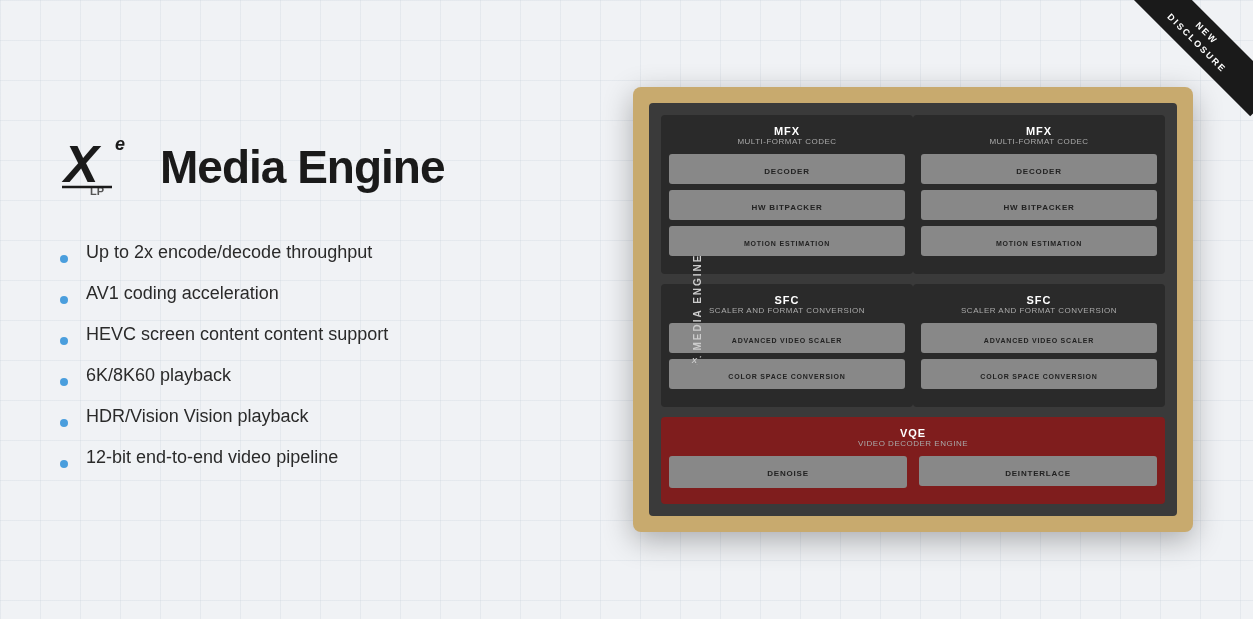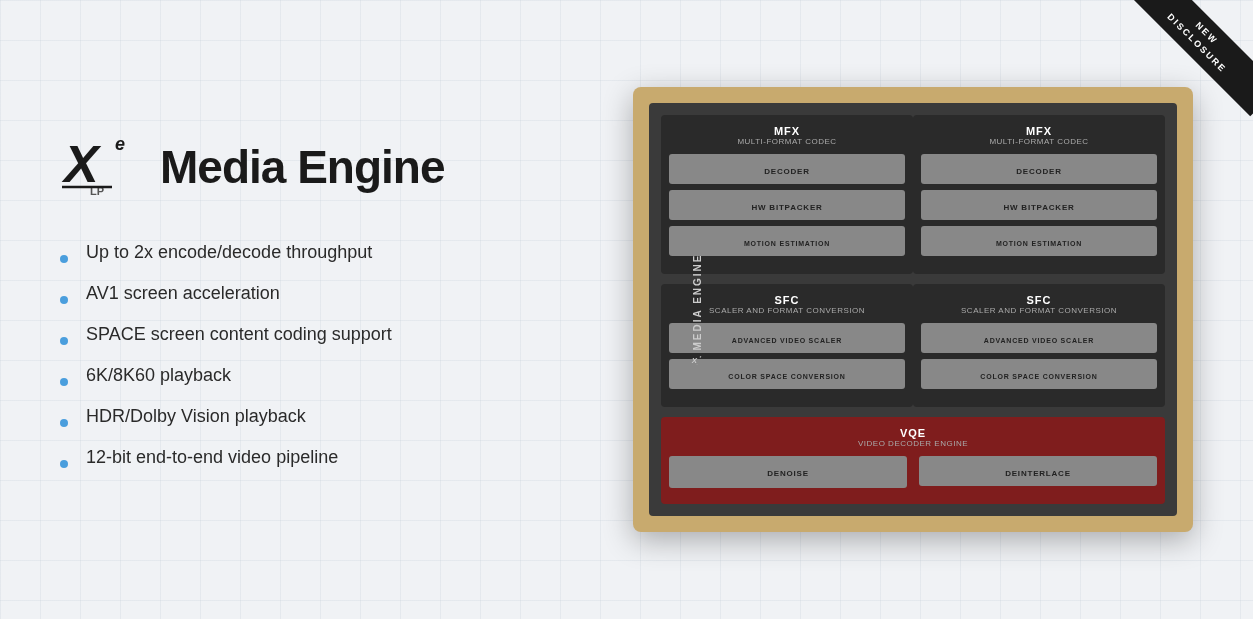--- a/index.html
+++ b/index.html
@@ -256,33 +256,33 @@
       <div class="title-text">Media Engine</div>
     </div>
 
     <ul class="bullet-list">
       <li>
         <div class="bullet-dot"></div>
         <span>Up to 2x encode/decode throughput</span>
       </li>
       <li>
         <div class="bullet-dot"></div>
-        <span>AV1 screen acceleration</span>
-      </li>
-      <li>
-        <div class="bullet-dot"></div>
-        <span>SPACE screen content coding support</span>
+        <span>AV1 coding acceleration</span>
+      </li>
+      <li>
+        <div class="bullet-dot"></div>
+        <span>HEVC screen content content support</span>
       </li>
       <li>
         <div class="bullet-dot"></div>
         <span>6K/8K60 playback</span>
       </li>
       <li>
         <div class="bullet-dot"></div>
-        <span>HDR/Dolby Vision playback</span>
+        <span>HDR/Vision Vision playback</span>
       </li>
       <li>
         <div class="bullet-dot"></div>
         <span>12-bit end-to-end video pipeline</span>
       </li>
     </ul>
   </div>
 
   <div class="right-panel">
     <div class="chip-container">

